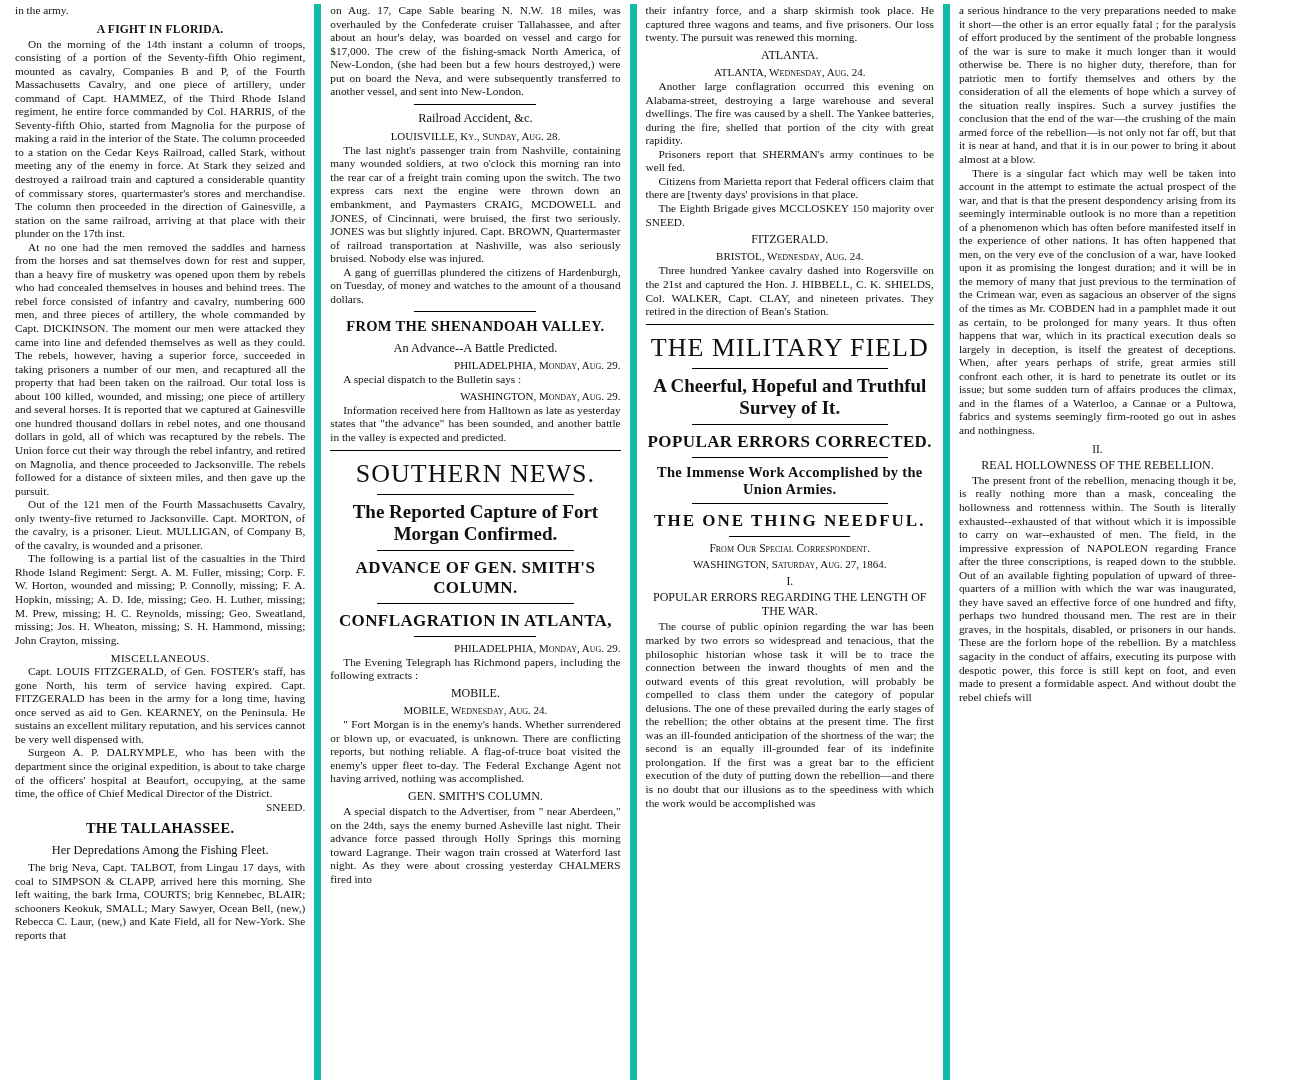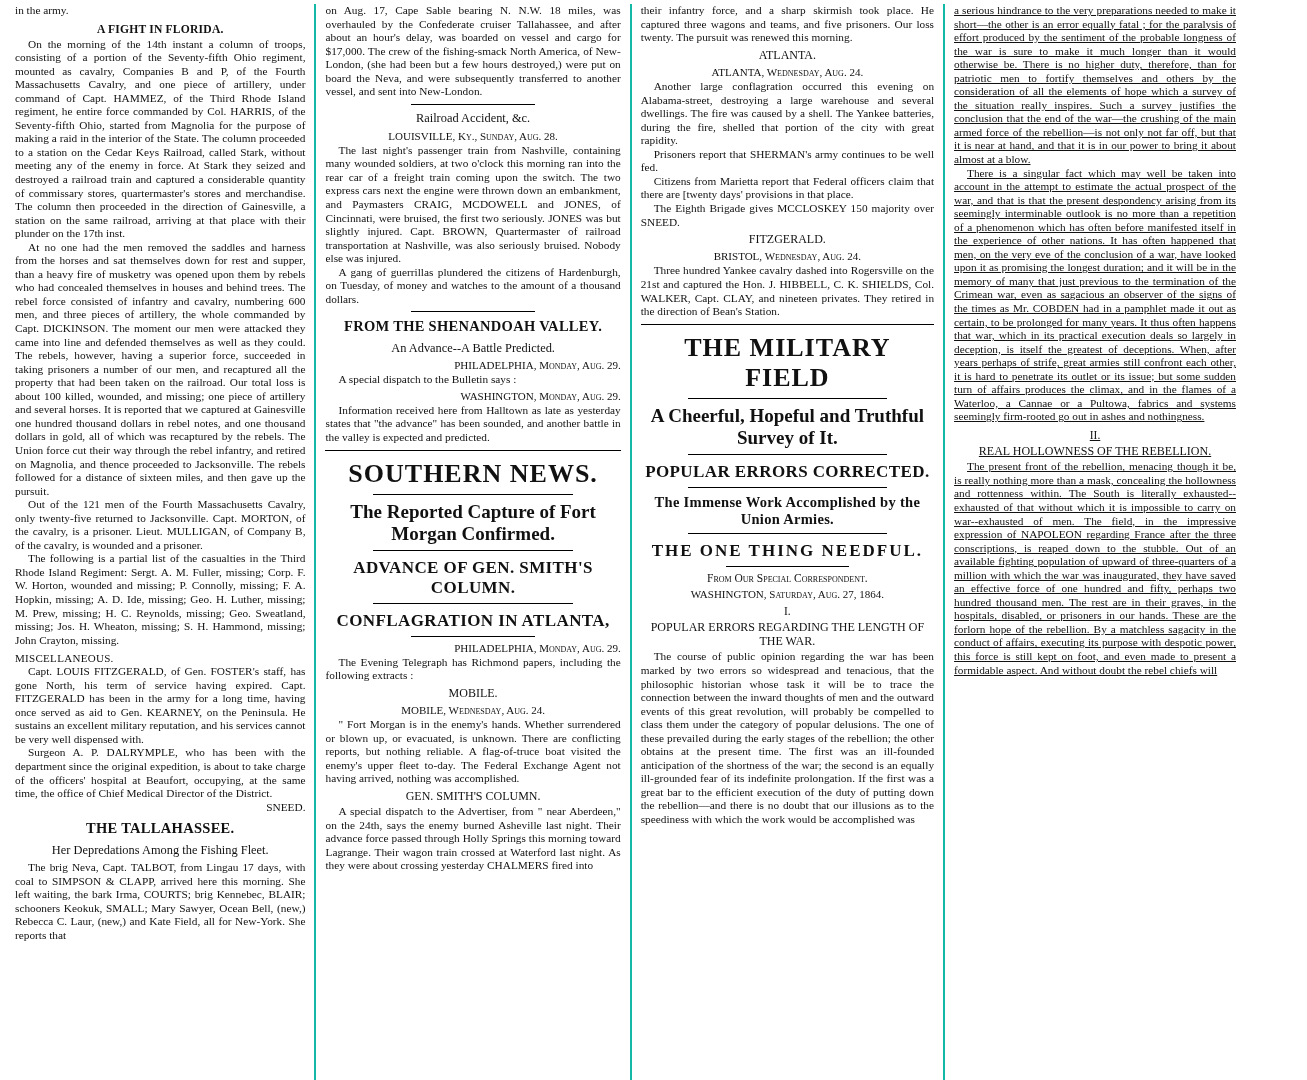--- a/index.html
+++ b/index.html
@@ -21,26 +21,26 @@
     display: flex;
     box-sizing: border-box;
     padding: 4px 14px 0 6px;
   }
   .col {
     box-sizing: border-box;
     padding: 0 9px;
     position: relative;
   }
   .col + .col {
-    border-left: 2px solid #14b8a6;
+    border-left: 7px solid #14b8a6;
   }
   .c1 { width: 325px; }
   .c2 { width: 332px; }
   .c3 { width: 330px; }
-  .c4 { width: 318px; text-decoration: underline; }
+  .c4 { width: 318px; }
 
   p, .hd, .sub {
     margin: 0;
   }
   .body {
     font-size: 11.3px;
     line-height: 1.20;
     text-align: justify;
     text-indent: 13px;
     -webkit-hyphens: auto;
@@ -51,29 +51,29 @@
   
   .hl-sc {
     text-align: center;
     font-variant: small-caps;
     font-weight: bold;
     font-size: 11.6px;
     letter-spacing: 0.2px;
     margin: 5px 0 2px 0;
   }
   .hl-sc2 {
-    text-align: left;
+    text-align: center;
     font-variant: small-caps;
     font-size: 11px;
     letter-spacing: 0.3px;
     margin: 5px 0 1px 0;
   }
   .hl-big {
     text-align: center;
-    font-weight: bold;
+    font-weight: normal;
     font-size: 26px;
     letter-spacing: 1px;
     margin: 8px 0 4px 0;
     font-family: "Liberation Serif", serif;
   }
   .hl-mid {
     text-align: center;
     font-weight: bold;
     font-size: 17px;
     letter-spacing: 0.4px;

